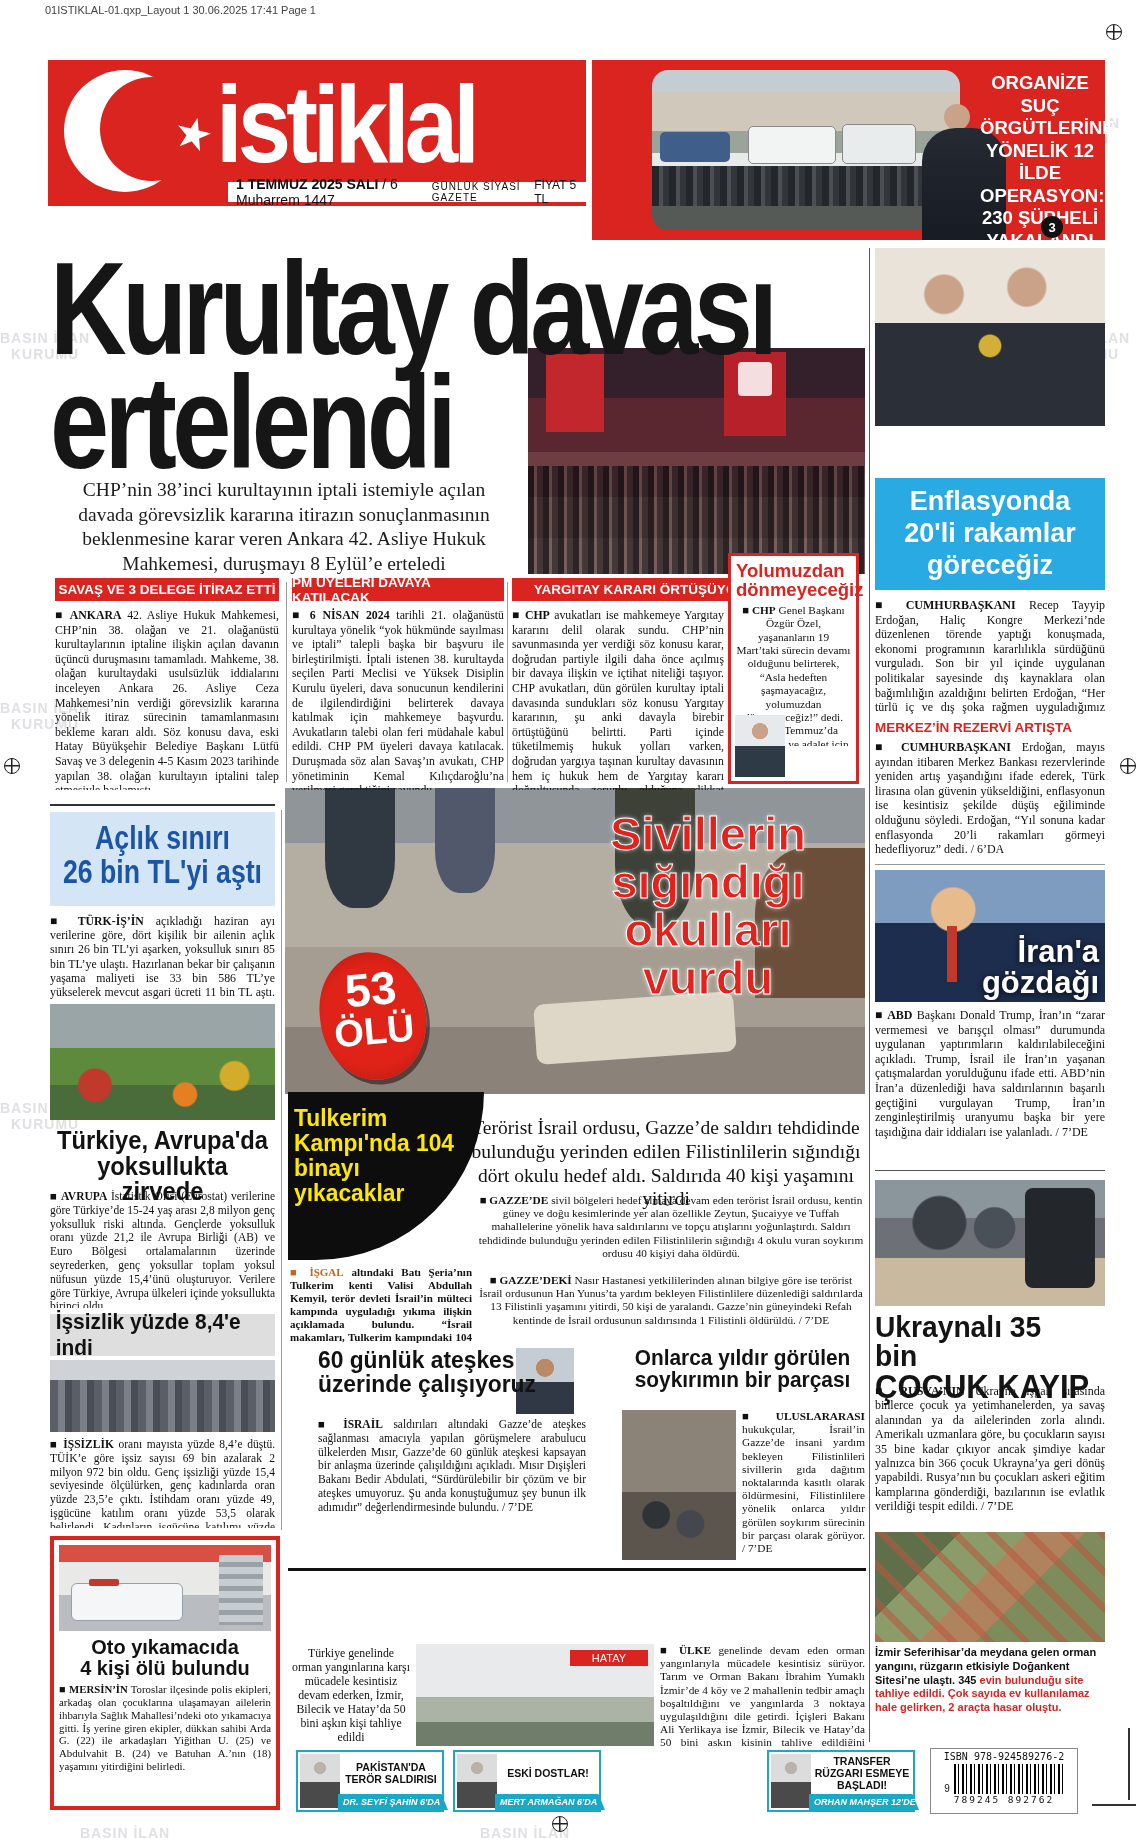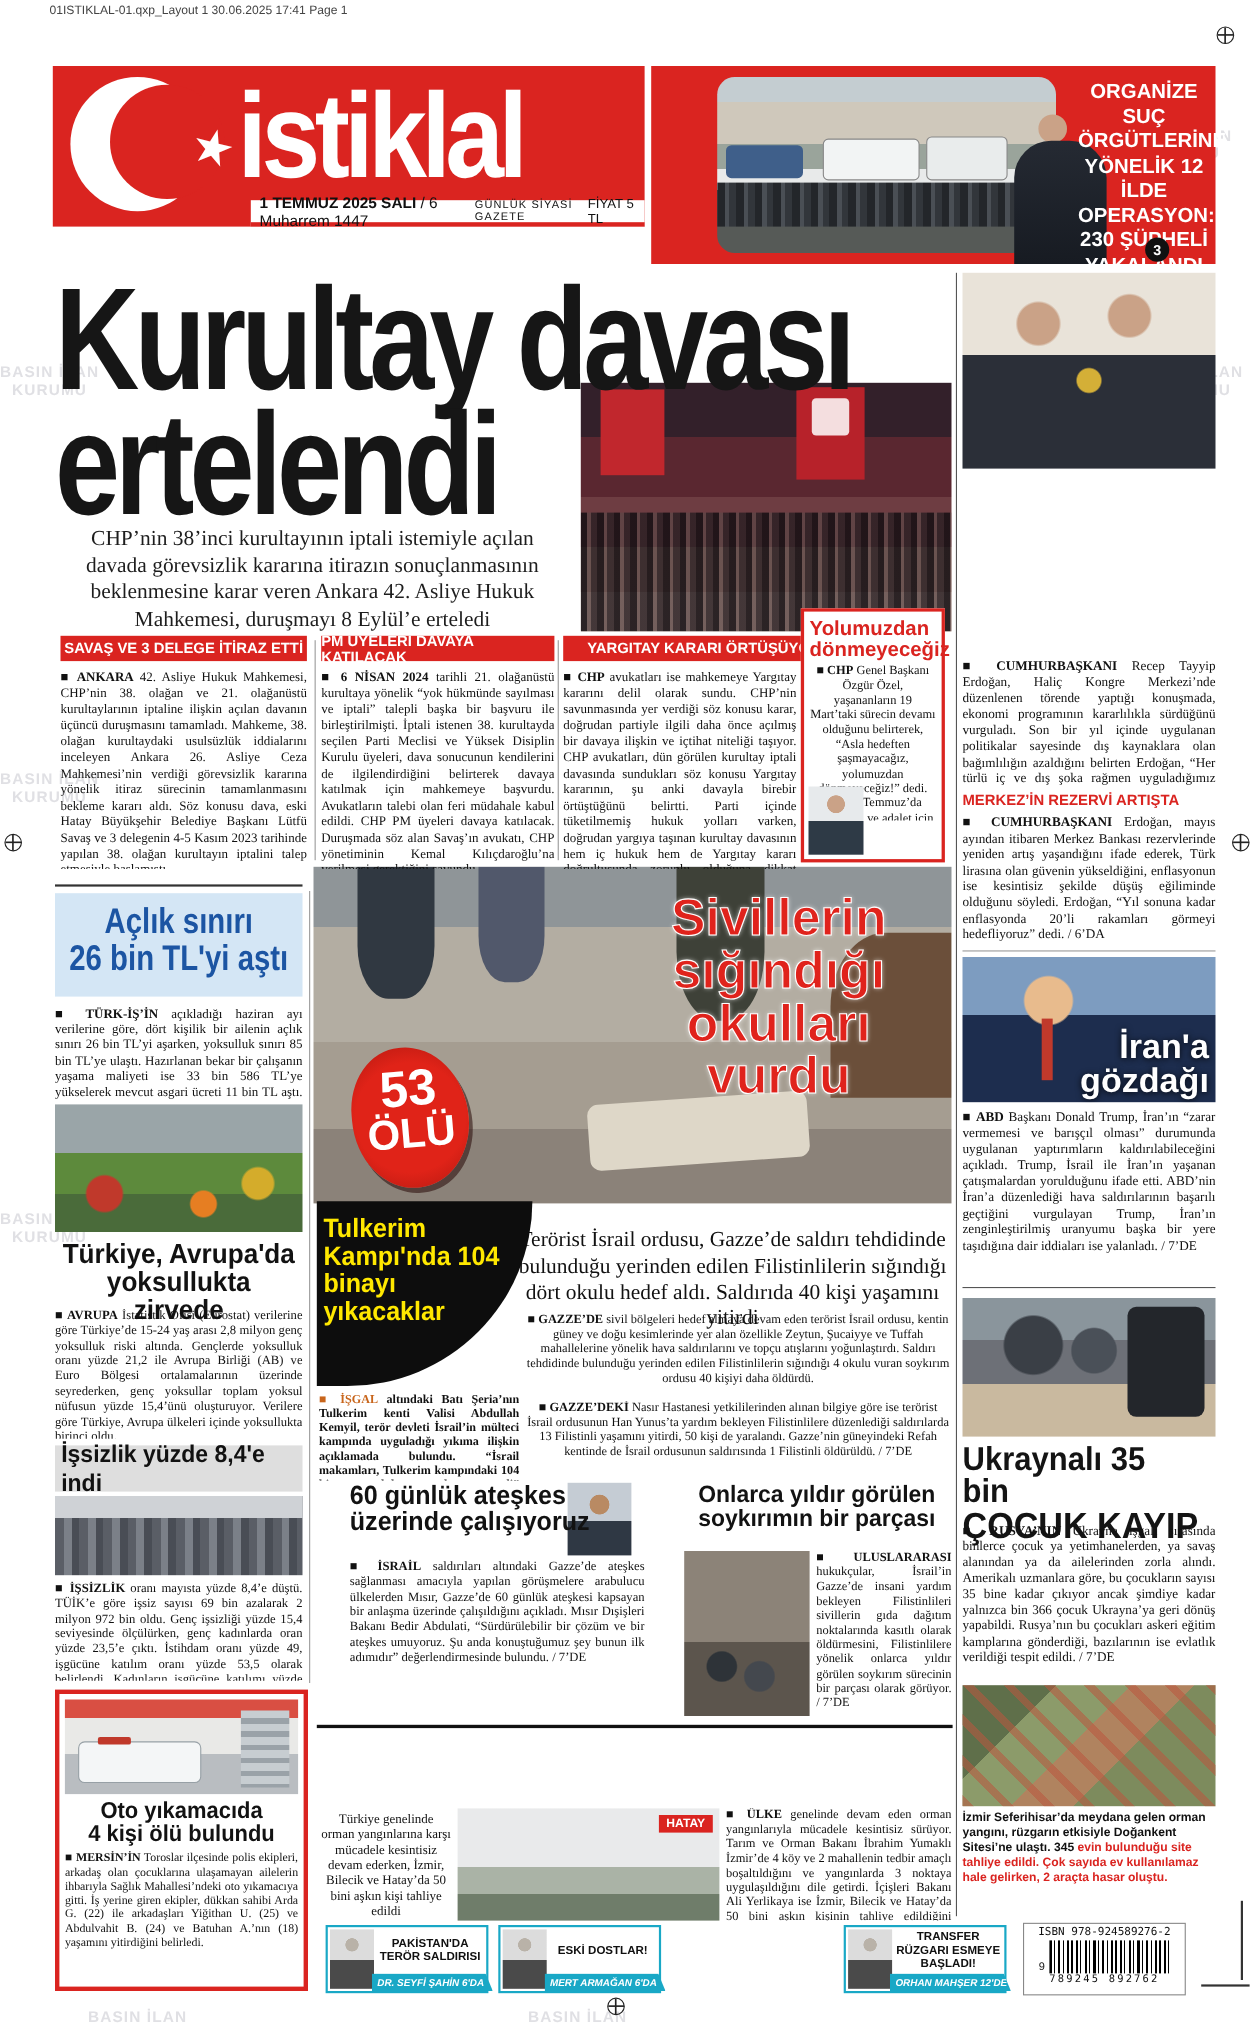--- a/index.html
+++ b/index.html
@@ -153,20 +153,27 @@
     <div class="serif clip" style="font-size:11.3px;line-height:13.4px;text-align:center;margin-top:4px;height:142px"><b>■ CHP</b> <span>Genel Başkanı Özgür Özel, yaşananların 19 Mart’taki sürecin devamı olduğunu belirterek, “Asla hedeften şaşmayacağız, yolumuzdan dönmeyeceğiz!” dedi. Özel, 1 Temmuz’da demokrasi ve adalet için herkesi Saraçhane’ye davet etti.</span></div>
     <div class="ph" style="left:4px;bottom:4px;width:50px;height:62px;
         background:radial-gradient(circle at 50% 26%,#caa287 15%,rgba(0,0,0,0) 16%),linear-gradient(180deg,#e7eaec 0 50%,#2e3a46 50% 100%)"></div>
   </div>
 
   <div class="vline" style="left:869px;top:248px;height:1494px;background:#555"></div>
 
   <div class="ph" style="left:875px;top:248px;width:230px;height:178px;
       background:radial-gradient(circle at 30% 26%,#caa287 9%,rgba(0,0,0,0) 10%),radial-gradient(circle at 66% 22%,#caa287 9%,rgba(0,0,0,0) 10%),radial-gradient(circle at 50% 55%,#d4af37 7%,rgba(0,0,0,0) 8%),linear-gradient(180deg,#e9e3d9 0 42%,#2b2f38 42% 100%)"></div>
 
+  <div class="abs" style="left:875px;top:478px;width:230px;height:112px;background:#29aae2;color:#fff;font-weight:bold;text-align:center;z-index:3">
+    <div style="font-size:27px;line-height:1.18;padding-top:8px">
+      <div>Enflasyonda</div>
+      <div>20'li rakamlar</div>
+      <div>göreceğiz</div>
+    </div>
+  </div>
   <div class="bodycol" style="left:875px;top:598px;width:230px;height:118px;font-size:12px;line-height:14.6px"><b class="lead">■ CUMHURBAŞKANI</b> <span>Recep Tayyip Erdoğan, Haliç Kongre Merkezi’nde düzenlenen törende yaptığı konuşmada, ekonomi programının kararlılıkla sürdüğünü vurguladı. Son bir yıl içinde uygulanan politikalar sayesinde dış kaynaklara olan bağımlılığın azaldığını belirten Erdoğan, “Her türlü iç ve dış şoka rağmen uyguladığımız programdan sapmadık” ifadesini kullandı.</span></div>
   <div class="abs" style="left:875px;top:720px;width:230px;color:#da2420;font-weight:bold;font-size:13.5px;z-index:3">MERKEZ’İN REZERVİ ARTIŞTA</div>
   <div class="bodycol" style="left:875px;top:740px;width:230px;height:120px;font-size:12px;line-height:14.6px"><b class="lead">■ CUMHURBAŞKANI</b> <span>Erdoğan, mayıs ayından itibaren Merkez Bankası rezervlerinde yeniden artış yaşandığını ifade ederek, Türk lirasına olan güvenin yükseldiğini, enflasyonun ise kesintisiz şekilde düşüş eğiliminde olduğunu söyledi. Erdoğan, “Yıl sonuna kadar enflasyonda 20’li rakamları görmeyi hedefliyoruz” dedi. / 6’DA</span></div>
 
   <div class="hline" style="left:875px;top:864px;width:230px;height:1px;background:#999"></div>
 
   <div class="ph" style="left:875px;top:870px;width:230px;height:132px;
       background:radial-gradient(circle at 34% 30%,#e8bb8d 12%,rgba(0,0,0,0) 13%),linear-gradient(180deg,#7d9cc0 0 40%,#1d2d4e 40% 100%)">
     <div class="abs" style="left:72px;top:56px;width:10px;height:56px;background:#c0392b"></div>
     <div class="abs" style="right:6px;bottom:4px;color:#fff;font-weight:bold;font-size:31px;line-height:0.98;text-align:right;text-shadow:0 1px 6px rgba(0,0,0,.85)">
@@ -292,21 +299,21 @@
   </div>
   <div class="ph" style="left:622px;top:1410px;width:114px;height:150px;
       background:radial-gradient(circle at 30% 70%,#2e3338 10%,rgba(0,0,0,0) 11%),radial-gradient(circle at 60% 76%,#44484e 10%,rgba(0,0,0,0) 11%),linear-gradient(180deg,#8c8378 0 55%,#5c554d 55% 100%)"></div>
   <div class="bodycol" style="left:742px;top:1410px;width:123px;height:150px;font-size:11.3px;line-height:13.2px"><b class="lead">■ ULUSLARARASI</b> <span>hukukçular, İsrail’in Gazze’de insani yardım bekleyen Filistinlileri sivillerin gıda dağıtım noktalarında kasıtlı olarak öldürmesini, Filistinlilere yönelik onlarca yıldır görülen soykırım sürecinin bir parçası olarak görüyor. / 7’DE</span></div>
 
   <div class="hline" style="left:288px;top:1568px;width:578px;height:3px;background:#111"></div>
 
   <div class="abs serif clip" style="left:292px;top:1646px;width:118px;height:100px;font-size:11.8px;line-height:14px;text-align:center;z-index:3">Türkiye genelinde orman yangınlarına karşı mücadele kesintisiz devam ederken, İzmir, Bilecik ve Hatay’da 50 bini aşkın kişi tahliye edildi</div>
   <div class="ph" style="left:416px;top:1644px;width:238px;height:102px;
       background:linear-gradient(180deg,#e9eaeb 0 52%,#aab3a6 52% 76%,#6f7d6a 76% 100%)">
-    <div class="abs" style="right:6px;top:6px;background:#da2420;color:#fff;font-weight:bold;font-size:11px;padding:2px 7px">HATAY</div>
+    <div class="abs" style="right:6px;top:6px;background:#da2420;color:#fff;font-weight:normal;font-size:11px;padding:2px 22px">HATAY</div>
   </div>
   <div class="bodycol" style="left:660px;top:1644px;width:205px;height:102px;font-size:11.3px;line-height:13.2px"><b class="lead">■ ÜLKE</b> <span>genelinde devam eden orman yangınlarıyla mücadele kesintisiz sürüyor. Tarım ve Orman Bakanı İbrahim Yumaklı İzmir’de 4 köy ve 2 mahallenin tedbir amaçlı boşaltıldığını ve yangınlarda 3 noktaya uygulaşıldığını dile getirdi. İçişleri Bakanı Ali Yerlikaya ise İzmir, Bilecik ve Hatay’da 50 bini aşkın kişinin tahliye edildiğini duyurdu. Hatay’da da 60’tan fazla evde hasar olduğu bildirildi. / 6’DA</span></div>
 
   <div class="colbox" style="left:296px;top:1750px">
     <div class="mug mugbg"></div>
     <div class="head">PAKİSTAN'DA TERÖR SALDIRISI</div>
     <div class="bar">DR. SEYFİ ŞAHİN 6'DA</div>
   </div>
   <div class="colbox" style="left:453px;top:1750px">
     <div class="mug mugbg"></div>

